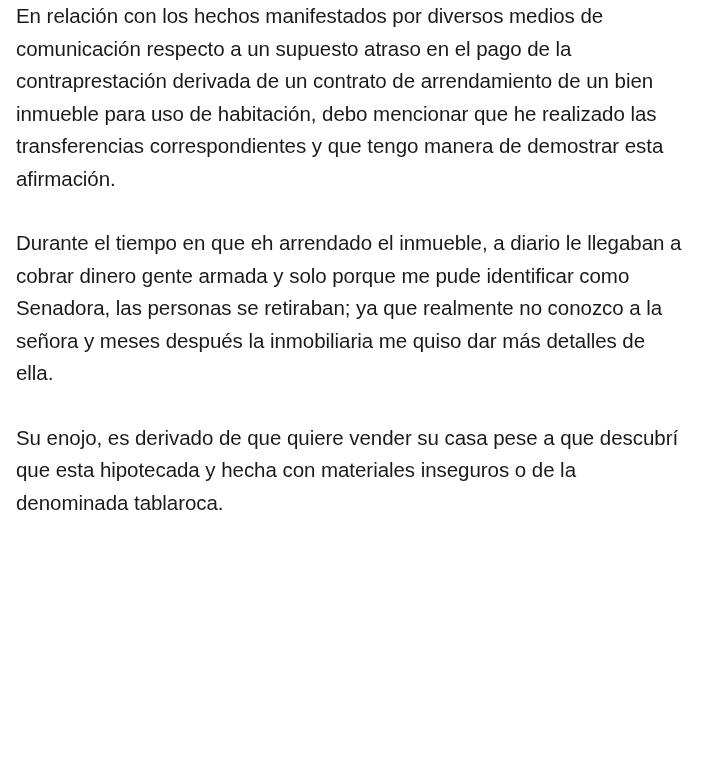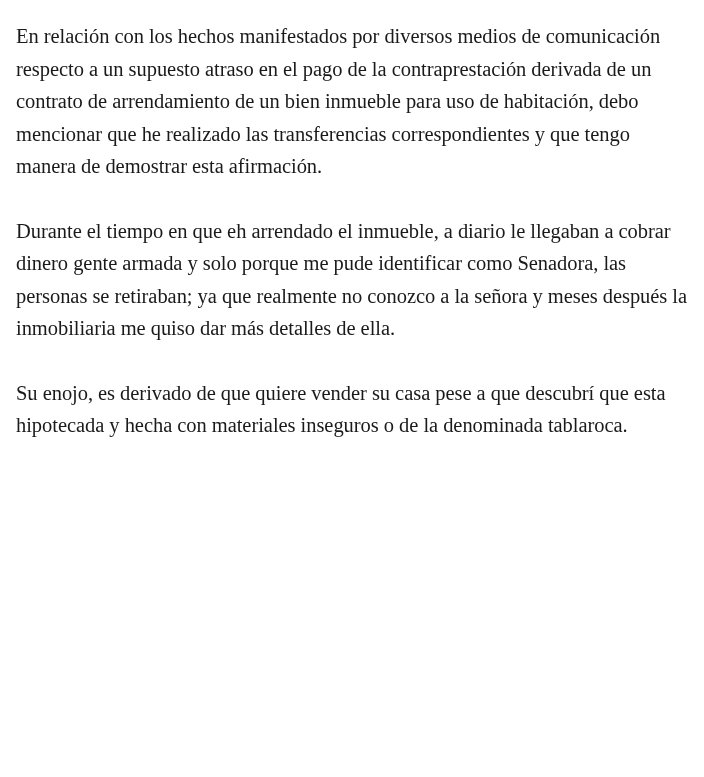--- a/index.html
+++ b/index.html
@@ -10,23 +10,22 @@
   body {
     width: 704px;
     height: 777px;
     overflow: hidden;
     font-family: "Liberation Sans", sans-serif;
   }
   .statement {
     box-sizing: border-box;
     width: 704px;
     height: 606px;
-    padding: 20px 16px 0 16px;
+    padding: 0 16px 0 16px;
     background: #ffffff;
-    font-family: Liberation Serif, serif;
   }
   .paragraph {
     color: #1a1a1a;
     font-size: 20.5px;
     line-height: 32.5px;
     letter-spacing: -0.05px;
     text-align: left;
     margin: 0 0 32px 0;
     white-space: pre-wrap;
     word-break: normal;

